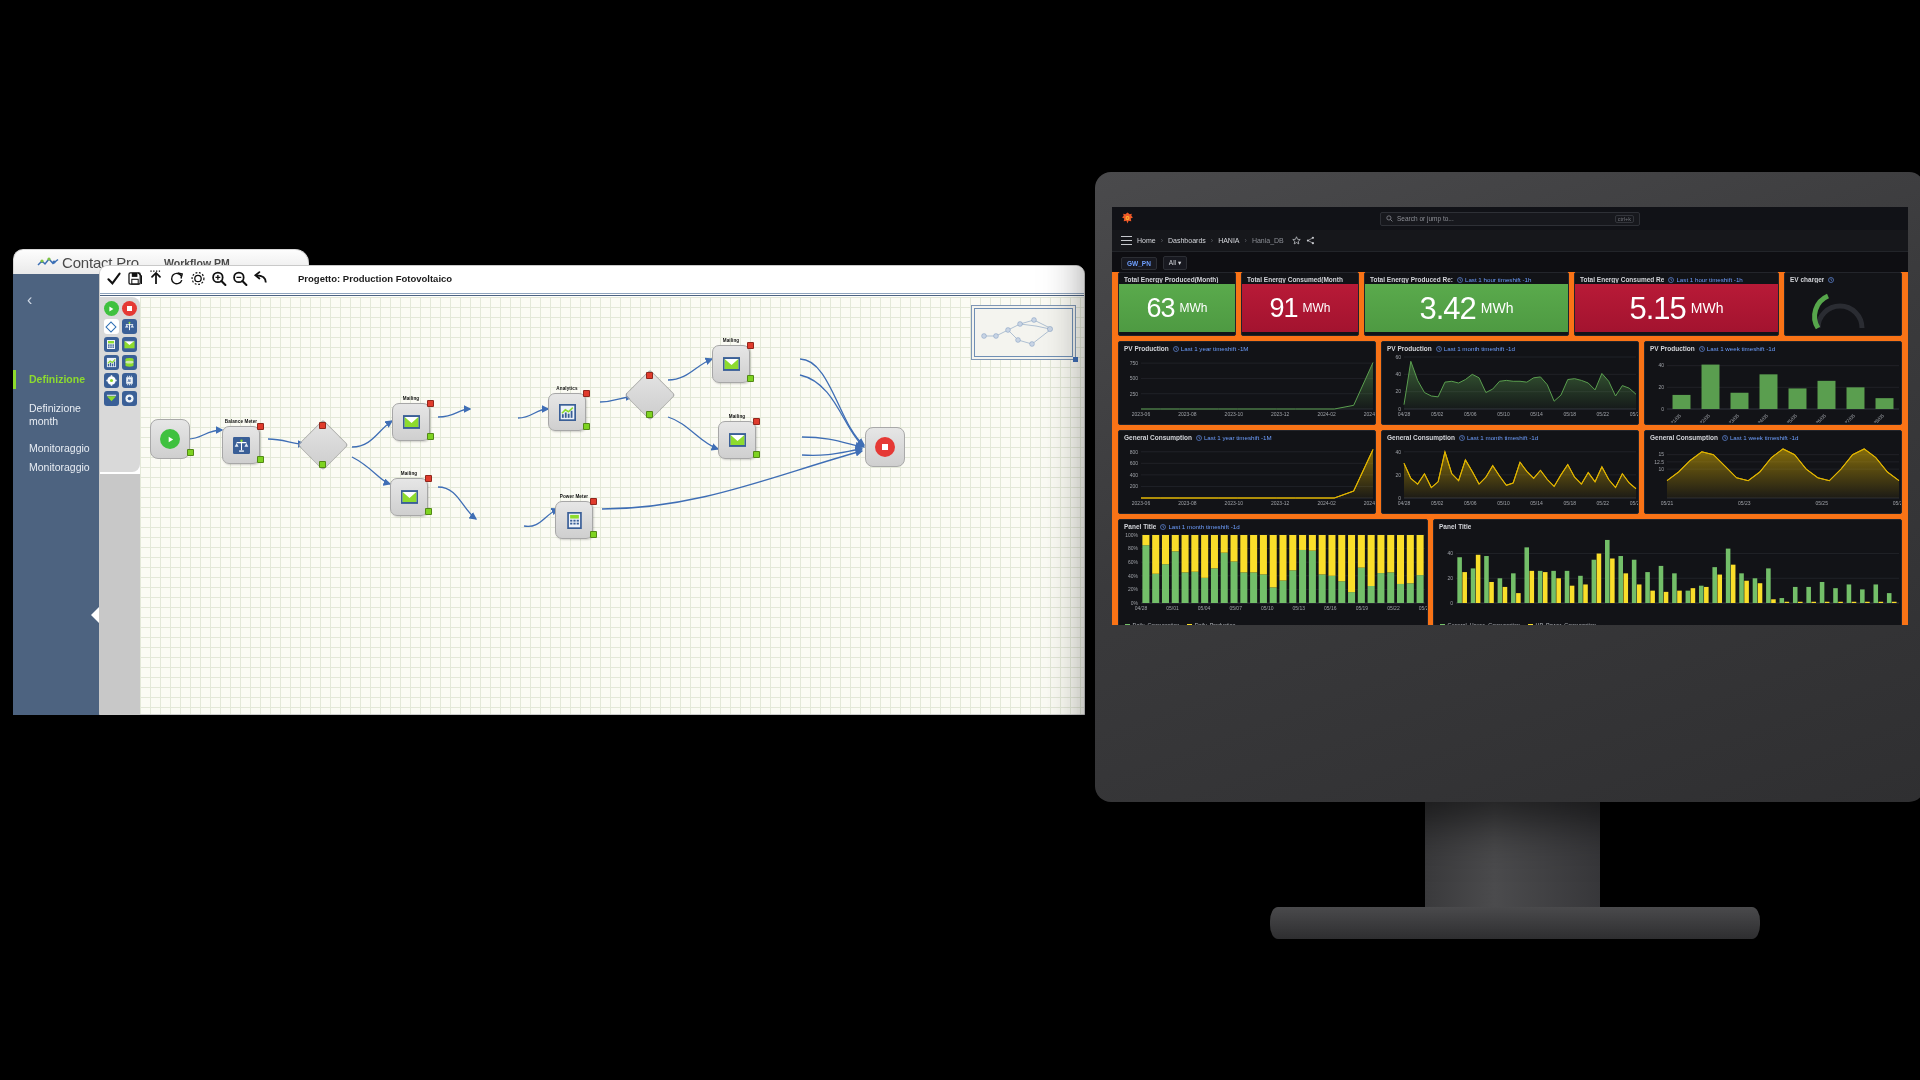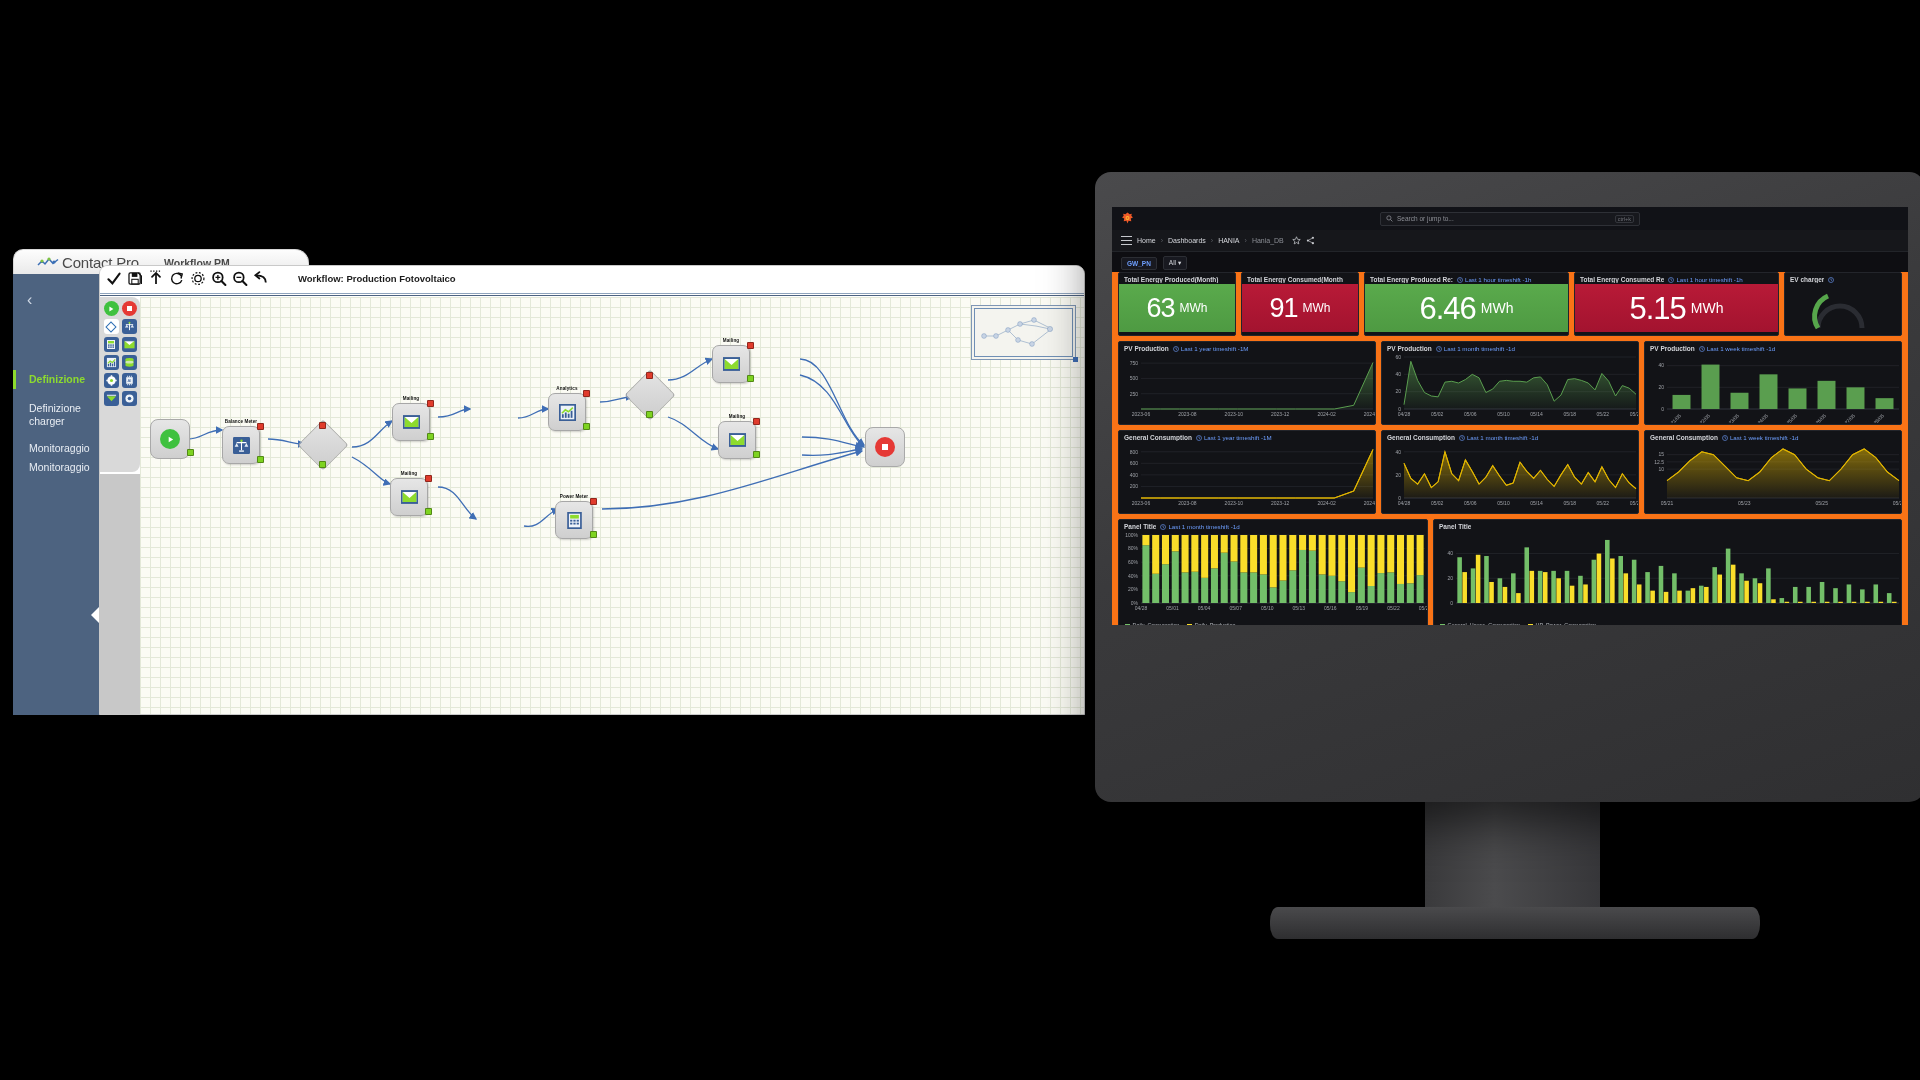--- a/index.html
+++ b/index.html
@@ -175,21 +175,21 @@
   </div>
 
   <div id="cp-body">
 
     <div id="cp-sidebar">
       <div id="cp-collapse">‹</div>
       <div class="cp-nav" style="top:96px;">
         <div class="cp-nav-item active">Definizione</div>
       </div>
       <div class="cp-nav" style="top:125px;">
-        <div class="cp-nav-item">Definizione charger</div>
+        <div class="cp-nav-item">Definizione month</div>
         <div class="cp-nav-item" style="margin-top:8px;">Monitoraggio</div>
         <div class="cp-nav-item" style="">Monitoraggio</div>
       </div>
       <div id="cp-arrow"></div>
     </div>
 
     <div id="wf-panel">
 
       <div id="wf-toolbar">
         <div id="wf-tools">
@@ -229,21 +229,21 @@
               <circle cx="8.6" cy="8.6" r="6" stroke="#111" stroke-width="2.2" fill="none"></circle>
               <path d="M13 13 L18 18" stroke="#111" stroke-width="2.6" stroke-linecap="round"></path>
               <path d="M5.6 8.6 H11.6" stroke="#111" stroke-width="1.7"></path>
             </svg>
           <svg class="tb-ico" viewBox="0 0 20 20">
               <path d="M16 15 C16 8 10 6 4 6" stroke="#111" stroke-width="2.3" fill="none"></path>
               <path d="M8 2 L3 6 L8 10" stroke="#111" stroke-width="2.3" fill="none" stroke-linecap="round"></path>
             </svg>
         </div>
         <div id="wf-title">
-          <span>Workflow:</span>
+          <span>Progetto:</span>
           <span class="reg">Production Fotovoltaico</span>
         </div>
       </div>
       <div id="wf-sep"></div>
 
       <div id="wf-palette">
         <div class="pal-row">
           <div class="pal-btn" style="background:#3fc13f;border-radius:50%;">
               <svg width="8" height="8" viewBox="0 0 10 10">
                 <path d="M3 2 L8 5 L3 8 Z" fill="#fff"></path>
@@ -624,21 +624,21 @@
             <span class="panel-ts">
                 <svg width="6" height="6" viewBox="0 0 12 12">
                   <circle cx="6" cy="6" r="5" stroke="#6e9fff" stroke-width="1.2" fill="none"></circle>
                   <path d="M6 3 V6 L8 7.4" stroke="#6e9fff" stroke-width="1.2" fill="none"></path>
                 </svg>
                 <span>Last 1 hour timeshift -1h</span>
               </span>
           </div>
           <div class="stat-green" style="height:48px;">
             <div class="stat-val">
-              <span class="stat-num" style="font-size:31px;">6.46</span>
+              <span class="stat-num" style="font-size:31px;">3.42</span>
               <span class="stat-unit" style="font-size:14px;">MWh</span>
             </div>
           </div>
         </div>
 
         <div class="panel" style="flex:0 0 205px;">
           <div class="panel-hd">
             <span class="panel-title">Total Energy Consumed Re</span>
             <span class="panel-ts">
                 <svg width="6" height="6" viewBox="0 0 12 12">

